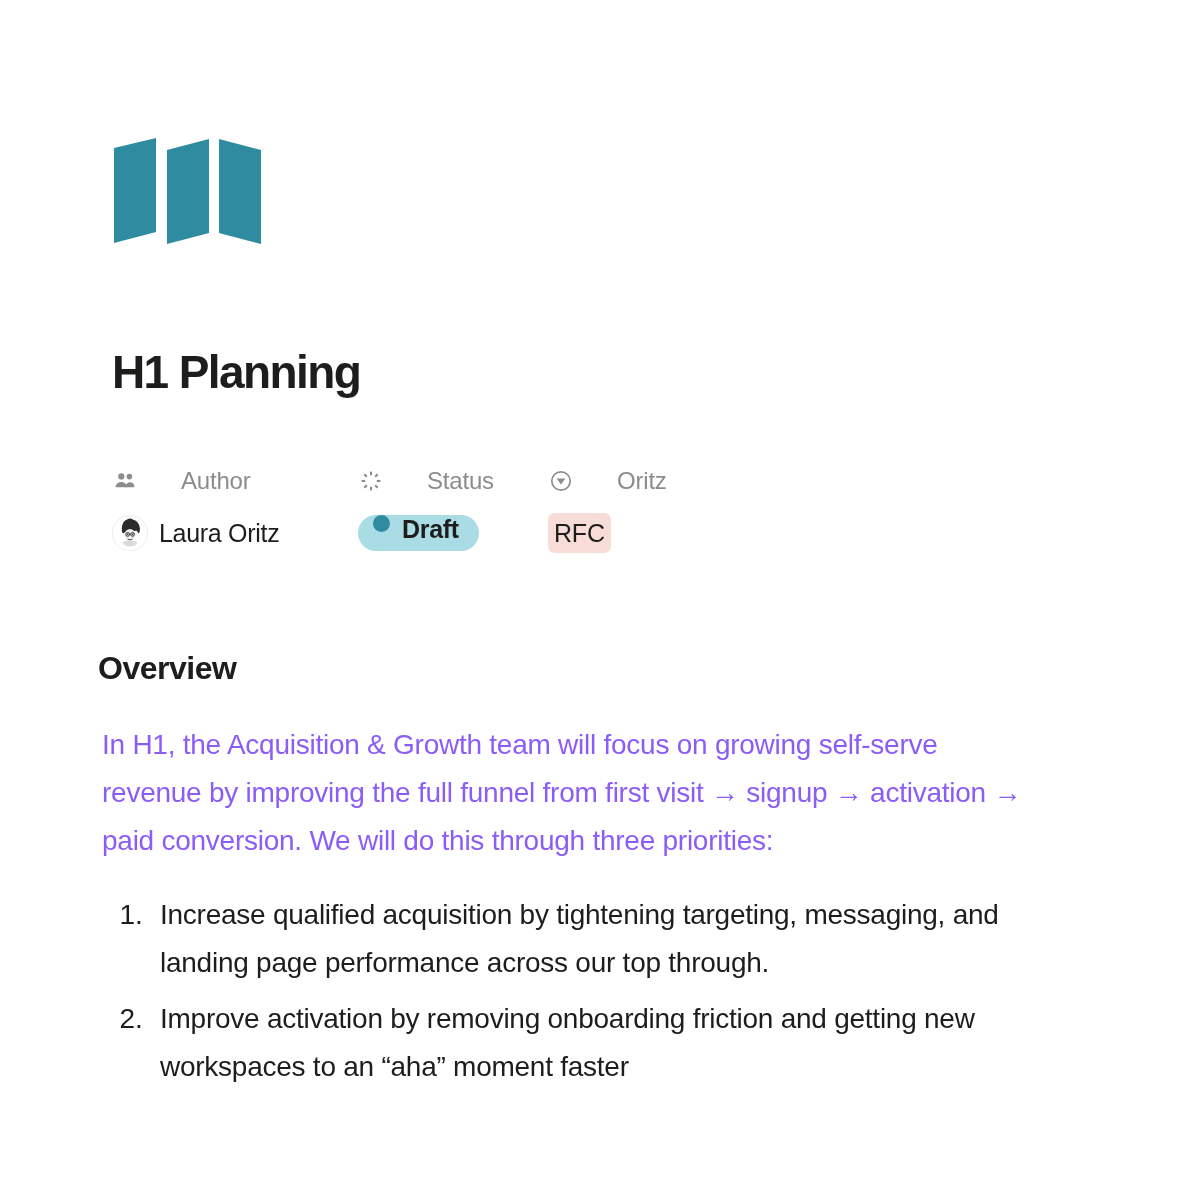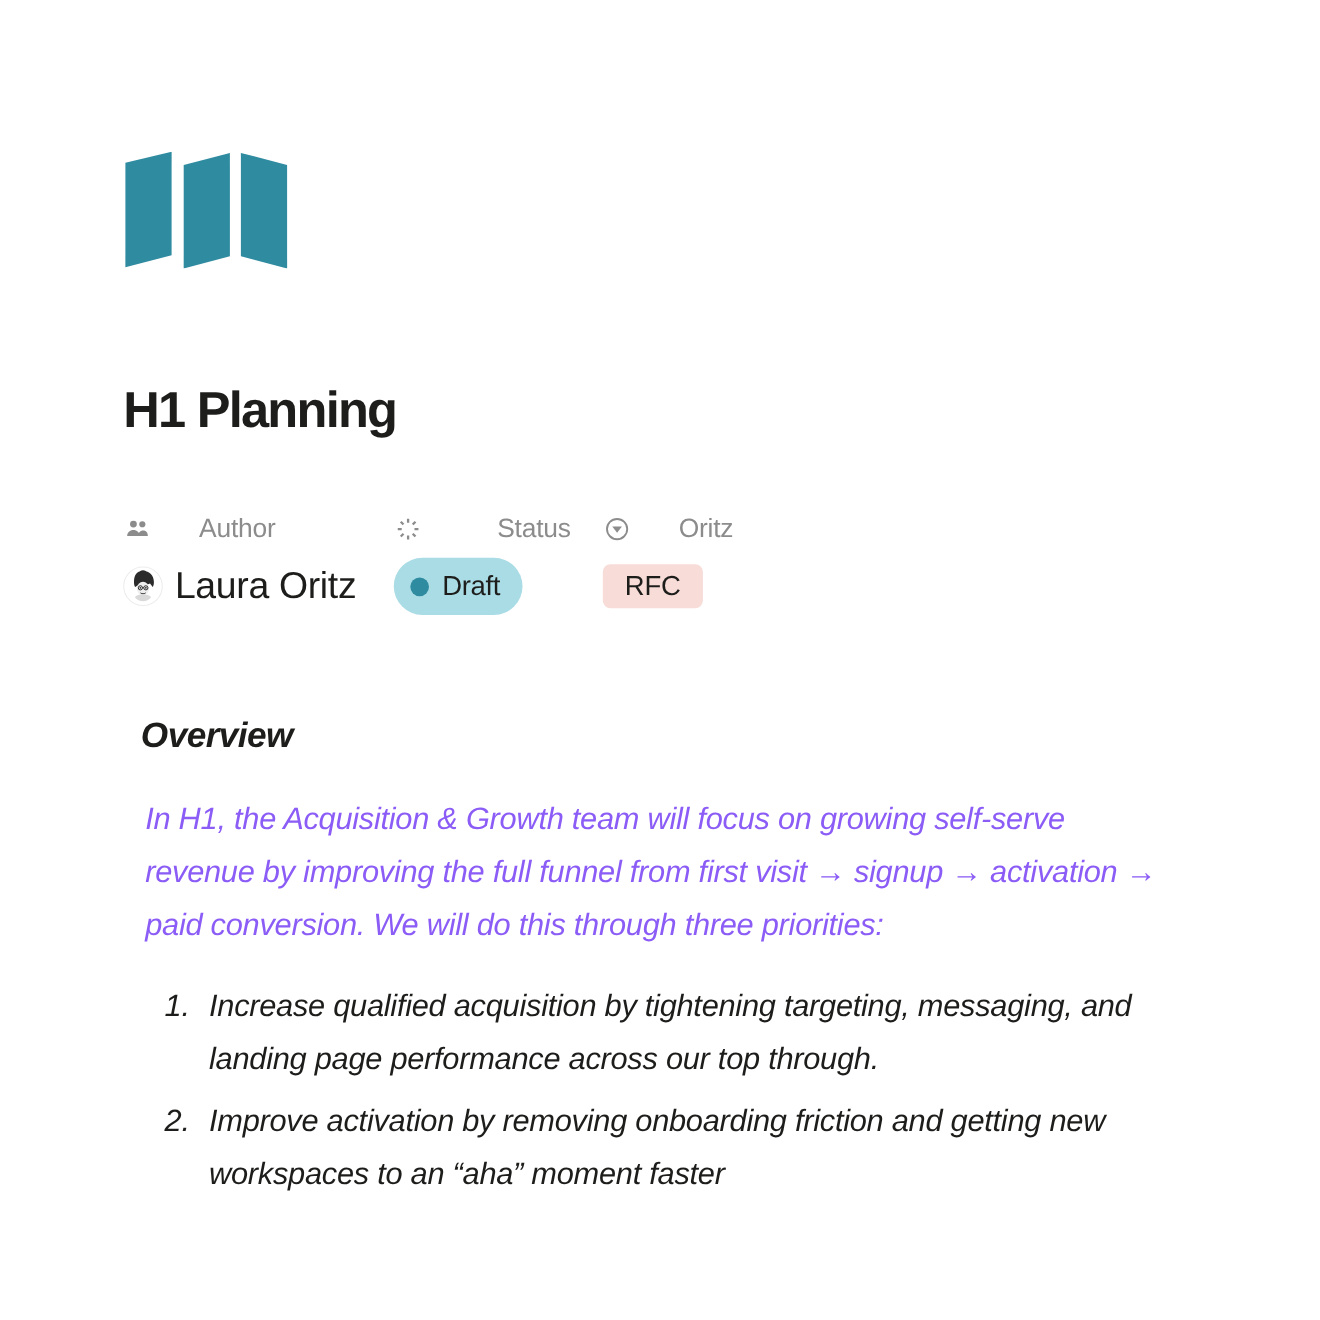--- a/index.html
+++ b/index.html
@@ -60,21 +60,21 @@
   }
   .meta-row.labels { height: 38px; }
   .meta-row.values { height: 42px; margin-top: 12px; }
 
   .meta-col {
     display: flex;
     align-items: center;
     box-sizing: border-box;
   }
   .meta-col.c-author { width: 246px; }
-  .meta-col.c-status { width: 190px; gap: 25px; }
+  .meta-col.c-status { width: 190px; }
   .meta-col.c-type   { width: 200px; }
 
   .meta-label {
     font-size: 24px;
     color: #8c8c8c;
     font-weight: 400;
     letter-spacing: -0.2px;
     margin-left: 32px;
   }
   .meta-icon {
@@ -95,68 +95,67 @@
     overflow: hidden;
     flex: 0 0 auto;
     margin-right: 11px;
     background: #ffffff;
     border: 1px solid #ececec;
     display: block;
   }
   .avatar svg { display: block; }
 
   .author-name {
-    font-size: 34px;
+    font-size: 25px;
     color: #1d1d1b;
     letter-spacing: -0.3px;
   }
 
   
   .status-pill {
     display: inline-flex;
-    align-items: center;
-    height: 52px;
+    height: 36px;
     padding: 0 20px 0 15px;
     border-radius: 999px;
     background: #a9dce5;
+    font-weight: bold;
   }
   .status-dot {
     width: 17px;
     height: 17px;
     border-radius: 50%;
     background: #2f8ba0;
     margin-right: 12px;
     flex: 0 0 auto;
   }
   .status-text {
     font-size: 25px;
     color: #1d1d1b;
     letter-spacing: -0.3px;
   }
 
   
   .type-badge {
     display: inline-flex;
     align-items: center;
     height: 40px;
-    padding: 0 20px;
+    padding: 0 6px;
     border-radius: 7px;
     background: #f7dcd7;
     font-size: 25px;
     color: #1d1d1b;
     letter-spacing: -0.2px;
   }
 
   
   .section {
     position: absolute;
-    left: 128px;
+    left: 98px;
     top: 650px;
     width: 948px;
-    font-style: italic;
   }
   .section-heading {
     margin: 0 0 34px 0;
     font-size: 32px;
     font-weight: 700;
     letter-spacing: -0.5px;
     color: #1d1d1b;
   }
   .body-p {
     margin: 4px;

